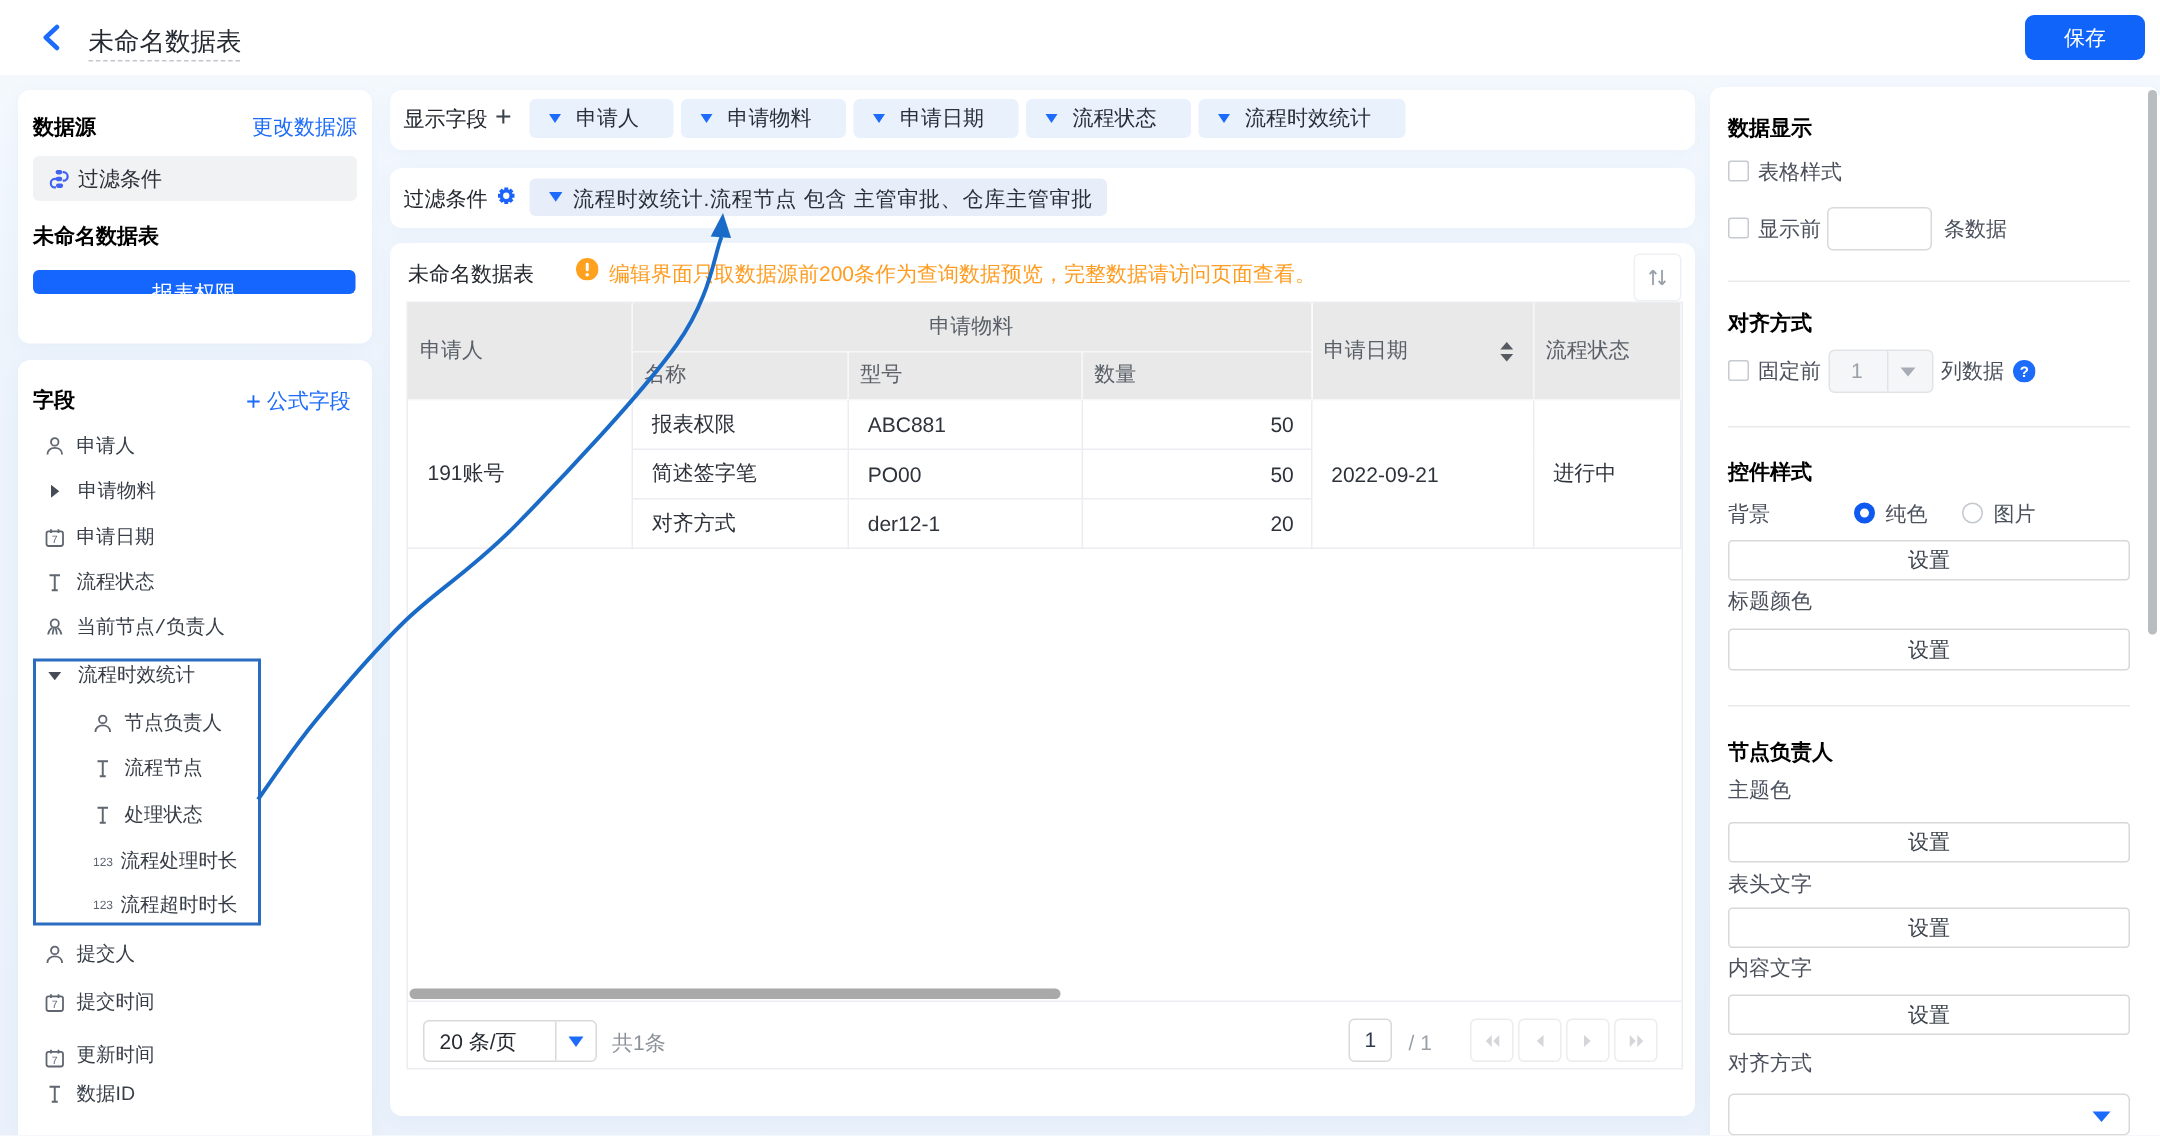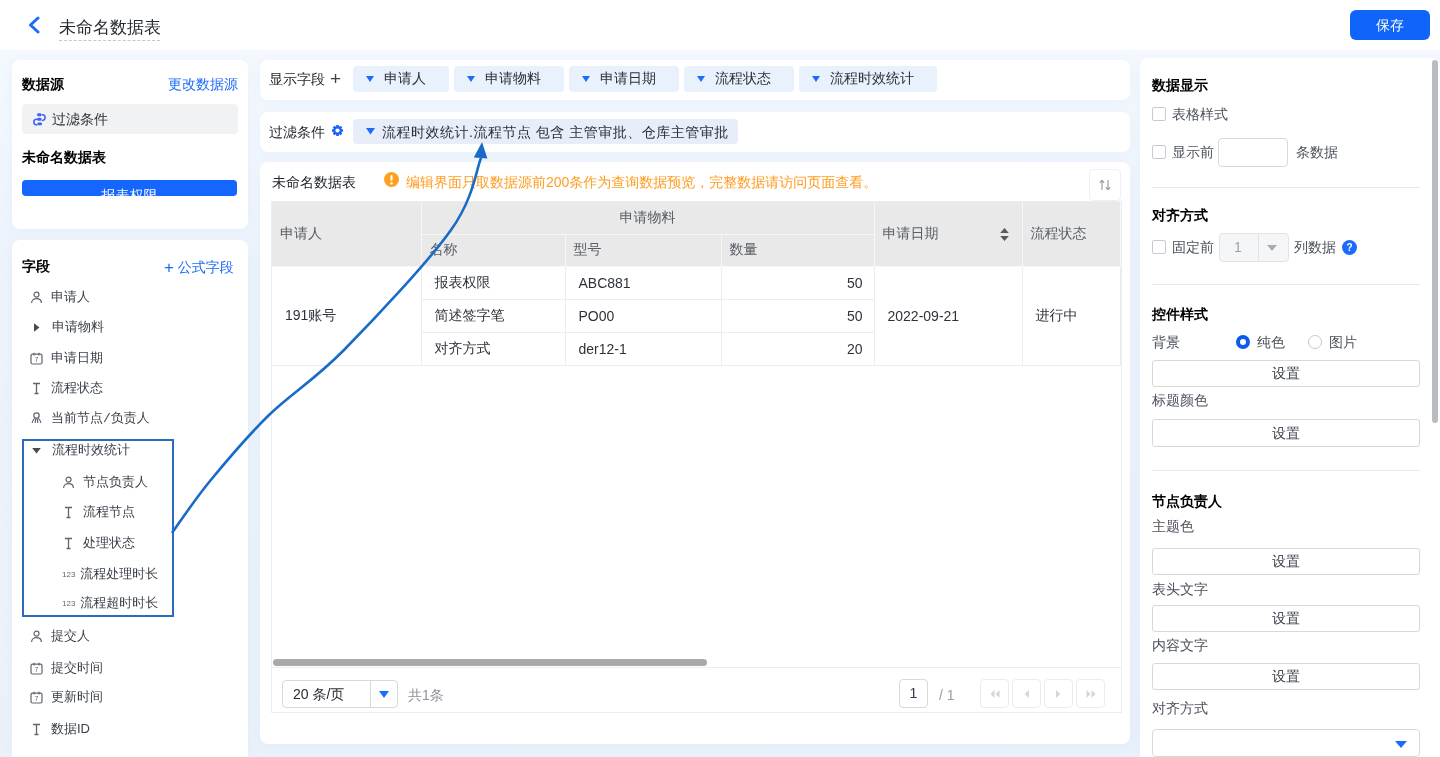--- a/index.html
+++ b/index.html
@@ -127,21 +127,21 @@
           <path d="M1.6 12 C1.6 8.9 4 7.6 6.5 7.6 C9 7.6 11.4 8.9 11.4 12"></path>
         </g>
       </svg>提交人</div>
     <div class="fieldrow" style="left:30px;top:653px;"><svg width="13" height="13" viewBox="0 0 13 13">
         <g fill="none" stroke="#5f6670" stroke-width="1.2">
           <rect x="1" y="2.2" width="11" height="9.8" rx="1.5"></rect>
           <path d="M4 0.8 V3.4 M9 0.8 V3.4"></path>
         </g>
         <text x="6.5" y="10" font-size="7" fill="#5f6670" text-anchor="middle" stroke="none">7</text>
       </svg>提交时间</div>
-    <div class="fieldrow" style="left:30px;top:682px;"><svg width="13" height="13" viewBox="0 0 13 13">
+    <div class="fieldrow" style="left:30px;top:682px;align-items:flex-end;"><svg width="13" height="13" viewBox="0 0 13 13">
         <g fill="none" stroke="#5f6670" stroke-width="1.2">
           <rect x="1" y="2.2" width="11" height="9.8" rx="1.5"></rect>
           <path d="M4 0.8 V3.4 M9 0.8 V3.4"></path>
         </g>
         <text x="6.5" y="10" font-size="7" fill="#5f6670" text-anchor="middle" stroke="none">7</text>
       </svg>更新时间</div>
     <div class="fieldrow" style="left:30px;top:714px;"><svg width="13" height="13" viewBox="0 0 13 13">
         <g fill="none" stroke="#5f6670" stroke-width="1.3">
           <path d="M3 1.5 H10 M6.5 1.5 V11.5 M4.5 11.5 H8.5"></path>
         </g>

